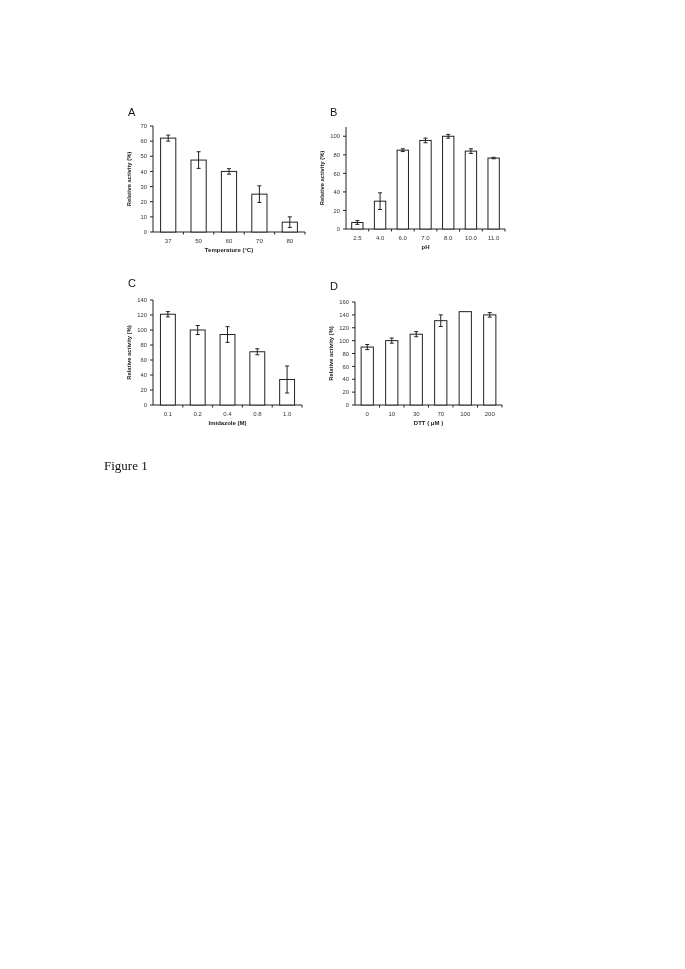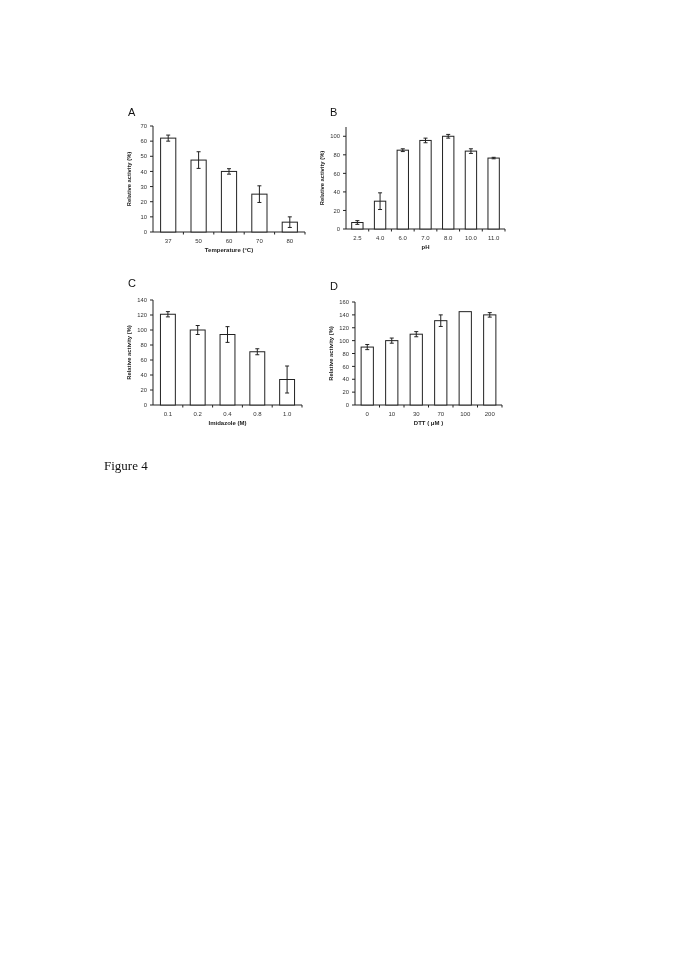--- a/index.html
+++ b/index.html
@@ -271,14 +271,14 @@
         <text x="465.25" y="416" font-size="6" text-anchor="middle" fill="#333">100</text>
         <rect x="483.625" y="314.875" width="12.25" height="90.125" fill="#fff" stroke="#222" stroke-width="1"></rect>
         <line x1="489.75" y1="312.621875" x2="489.75" y2="317.128125" stroke="#222" stroke-width="1"></line>
         <line x1="487.75" y1="312.621875" x2="491.75" y2="312.621875" stroke="#222" stroke-width="1"></line>
         <line x1="487.75" y1="317.128125" x2="491.75" y2="317.128125" stroke="#222" stroke-width="1"></line>
         <text x="489.75" y="416" font-size="6" text-anchor="middle" fill="#333">200</text>
         <text x="428.5" y="425" font-size="6" font-weight="bold" text-anchor="middle" fill="#222">DTT ( μM )</text>
         <text x="333" y="353.5" font-size="5.8" font-weight="bold" text-anchor="middle" fill="#222" transform="rotate(-90 333 353.5)">Relative activity (%)</text>
       </svg>
   </div>
-  <div class="caption">Figure 4</div>
+  <div class="caption">Figure 1</div>
 </div>
 
 </body></html>

